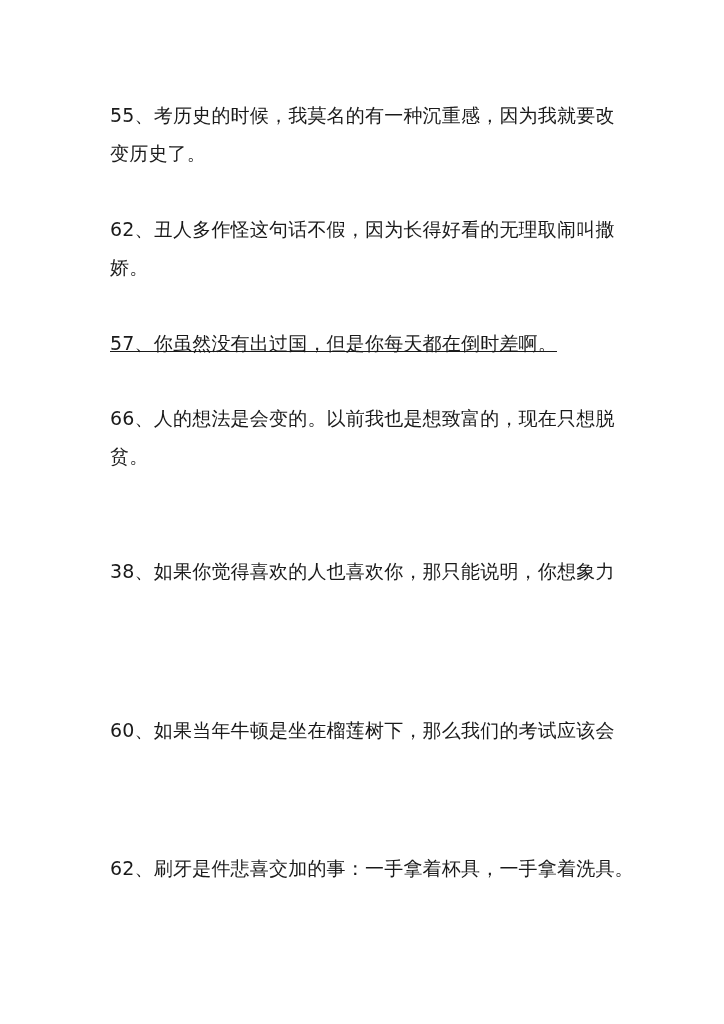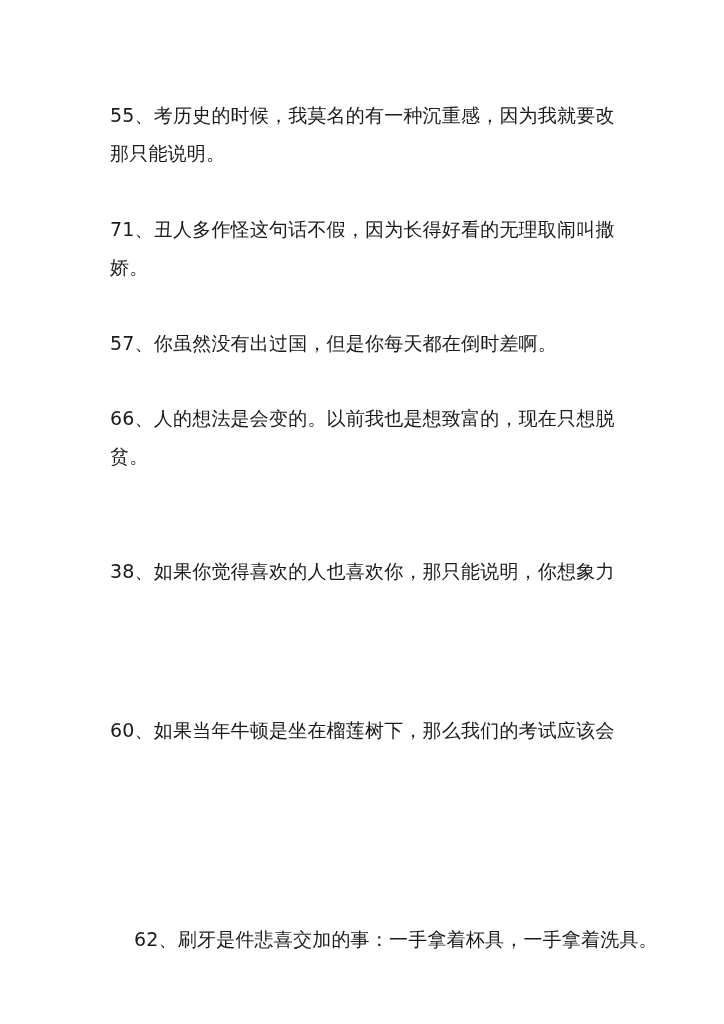--- a/index.html
+++ b/index.html
@@ -37,43 +37,43 @@
       white-space: nowrap;
     }
   </style>
 </head>
 <body>
 
 <div class="page">
 
   <p class="para" style="top:96px;">
     <span class="line">55、考历史的时候，我莫名的有一种沉重感，因为我就要改</span>
-    <span class="line">那只能说明。</span>
+    <span class="line">变历史了。</span>
   </p>
 
   <p class="para" style="top:210px;">
-    <span class="line">71、丑人多作怪这句话不假，因为长得好看的无理取闹叫撒</span>
+    <span class="line">62、丑人多作怪这句话不假，因为长得好看的无理取闹叫撒</span>
     <span class="line">娇。</span>
   </p>
 
-  <p class="para" style="top:324px;">
+  <p class="para" style="top:324px;text-decoration:underline;">
     <span class="line">57、你虽然没有出过国，但是你每天都在倒时差啊。</span>
   </p>
 
   <p class="para" style="top:399px;">
     <span class="line">66、人的想法是会变的。以前我也是想致富的，现在只想脱</span>
     <span class="line">贫。</span>
   </p>
 
   <p class="para" style="top:552px;">
     <span class="line">38、如果你觉得喜欢的人也喜欢你，那只能说明，你想象力</span>
   </p>
 
   <p class="para" style="top:666px;margin-top:45px;">
     <span class="line">60、如果当年牛顿是坐在榴莲树下，那么我们的考试应该会</span>
   </p>
 
 
-  <p class="para" style="top:920px;margin-left:24px;">
+  <p class="para" style="top:849px;">
     <span class="line">62、刷牙是件悲喜交加的事：一手拿着杯具，一手拿着洗具。</span>
   </p>
 
 </div>
 
 </body></html>

